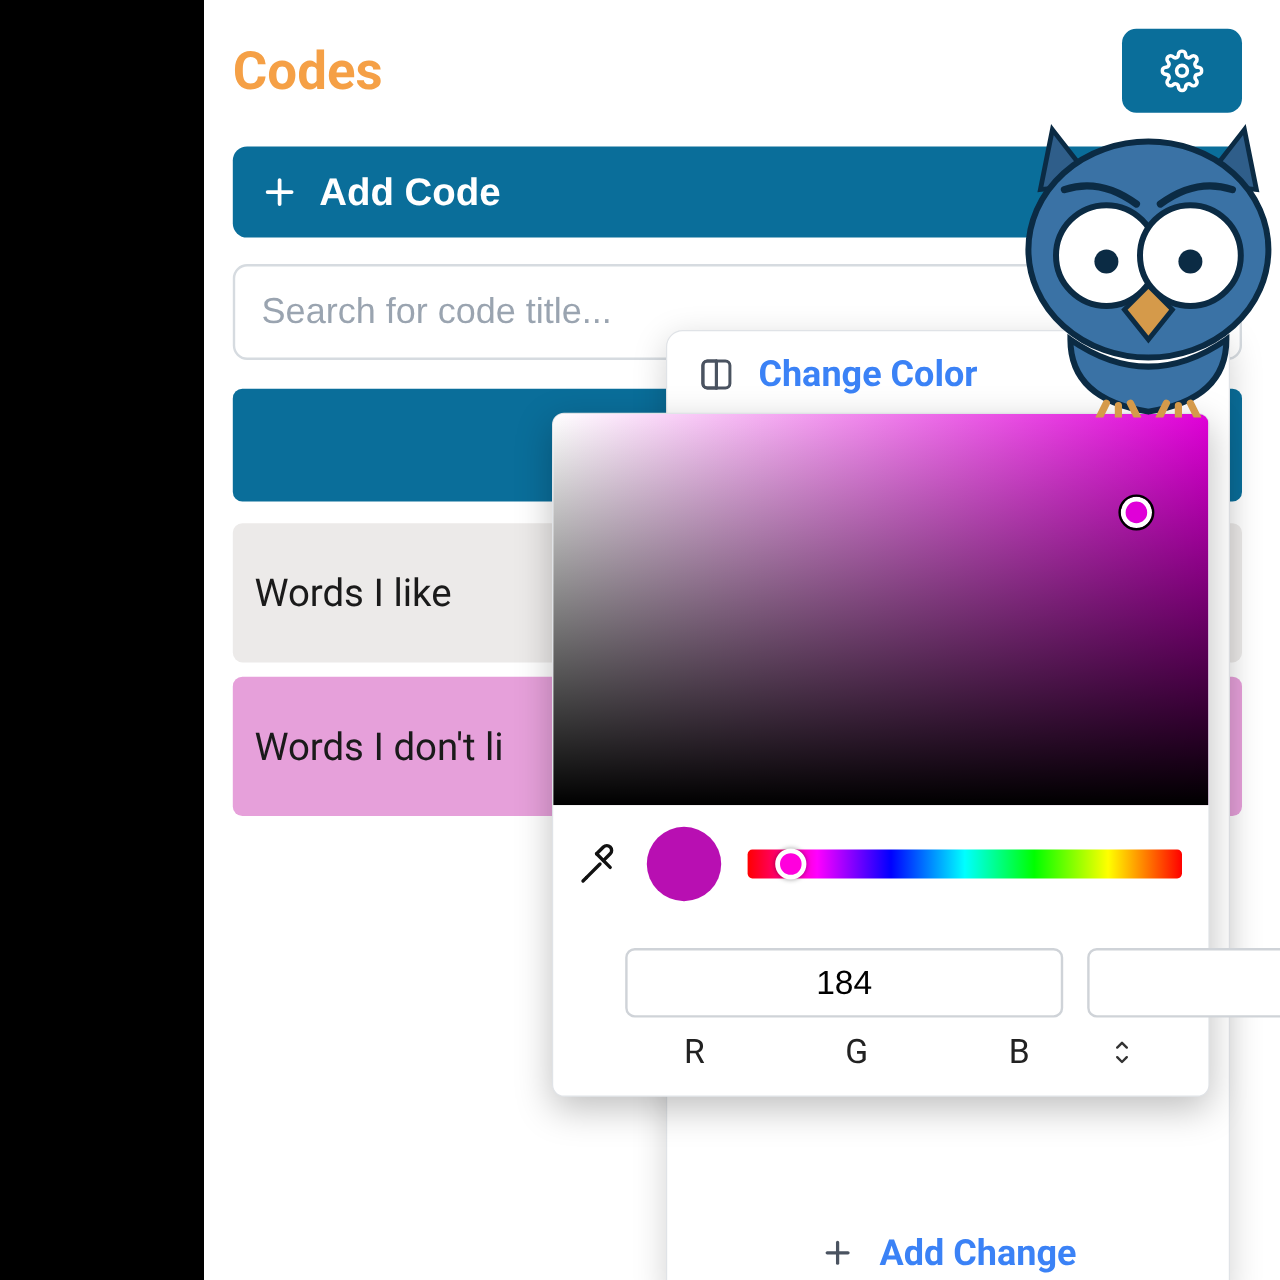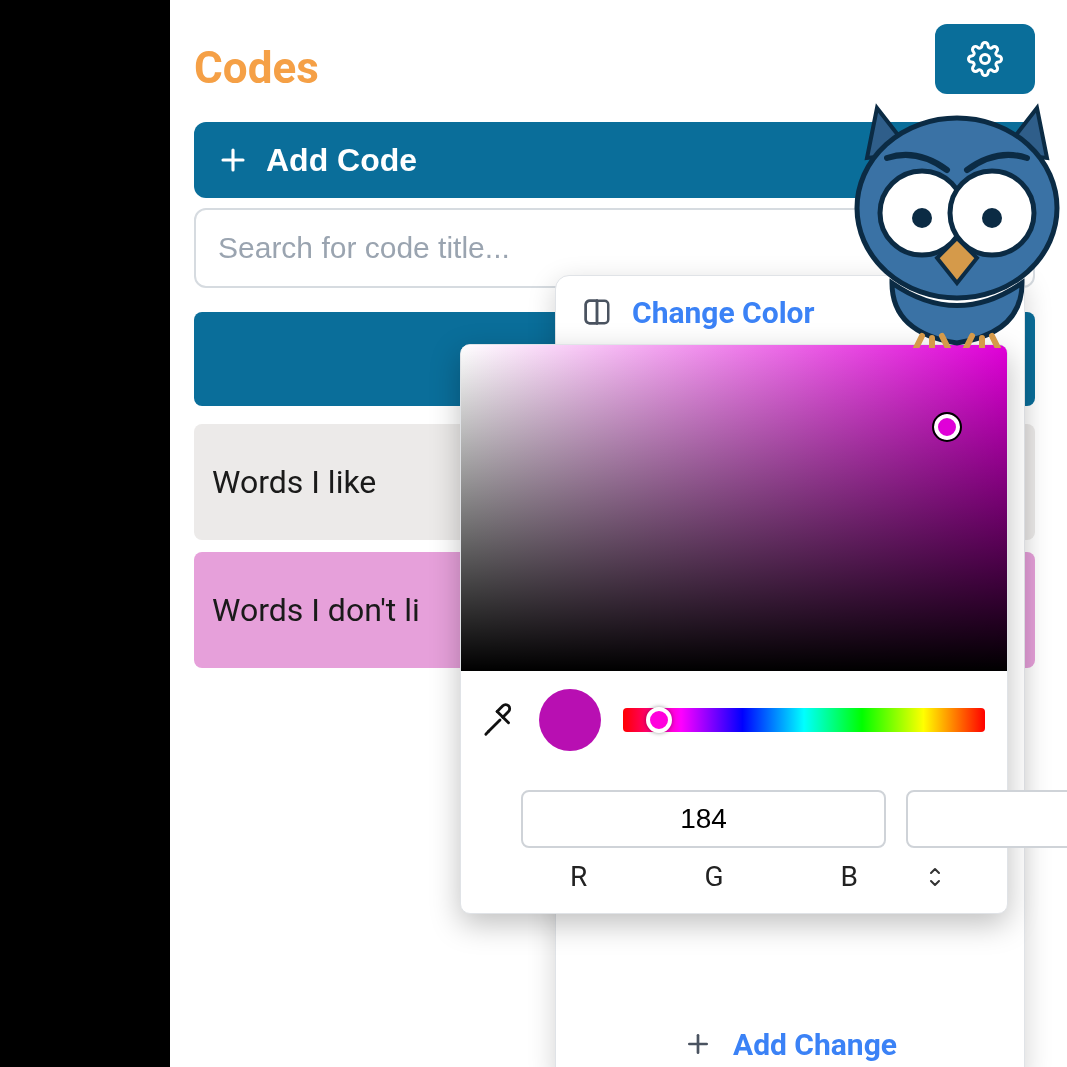--- a/index.html
+++ b/index.html
@@ -16,21 +16,21 @@
     left: 170px;
     top: 0;
     width: 897px;
     height: 1067px;
     background: #fff;
     padding: 24px 32px 24px 24px;
   }
   .header-row {
     display: flex;
     justify-content: space-between;
-    align-items: flex-end;
+    align-items: center;
     margin-bottom: 28px;
   }
   .title {
     font-size: 44px;
     font-weight: 700;
     color: #f5a046;
   }
   .settings-btn {
     width: 100px;
     height: 70px;
@@ -48,21 +48,21 @@
     color: #fff;
     border: none;
     border-radius: 12px;
     font-size: 32px;
     font-weight: 700;
     display: flex;
     align-items: center;
     gap: 18px;
     padding-left: 24px;
     cursor: pointer;
-    margin-bottom: 10px;
+    margin-bottom: 22px;
   }
   .plus-icon {
     font-size: 36px;
     font-weight: 300;
   }
   .search-input {
     width: 100%;
     height: 80px;
     border: 2px solid #d6dbe0;
     border-radius: 12px;

